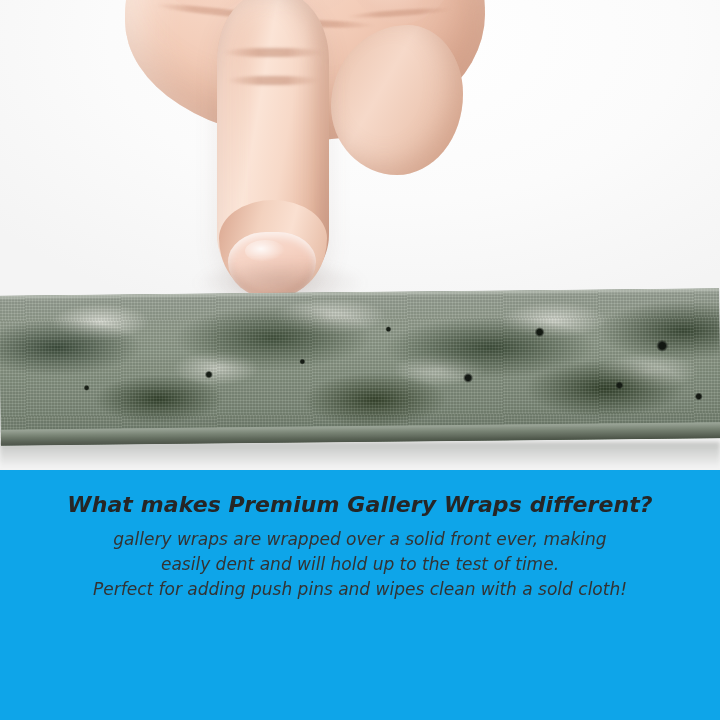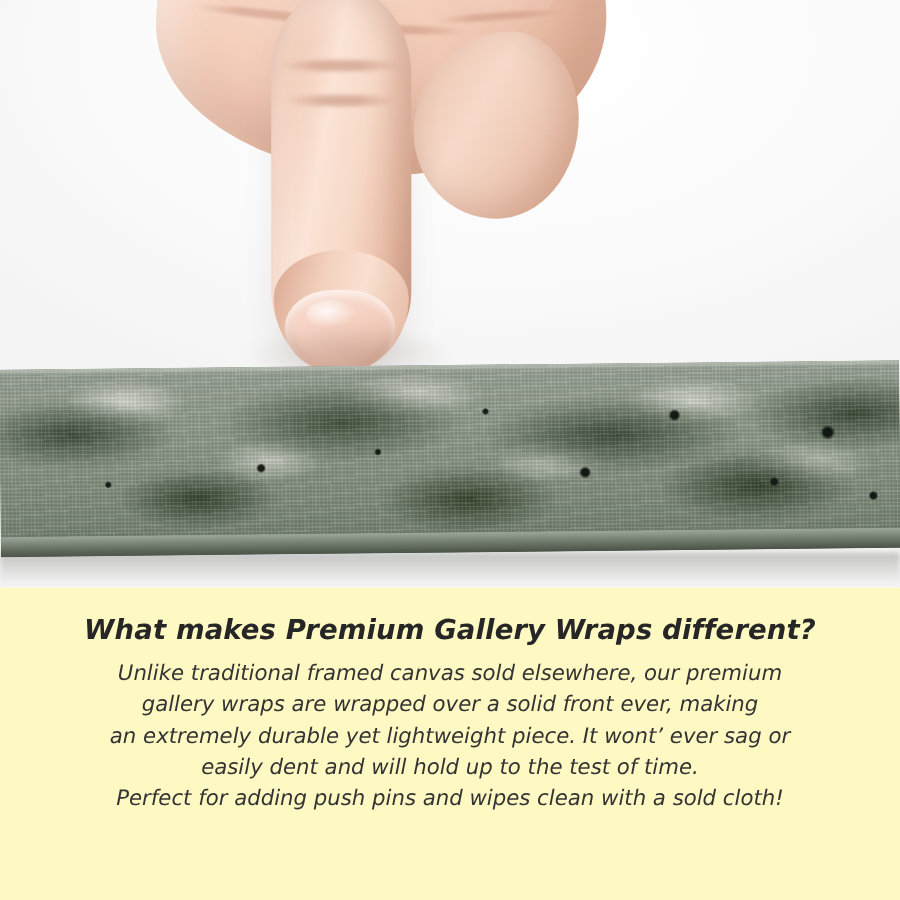--- a/index.html
+++ b/index.html
@@ -7,21 +7,21 @@
     padding: 0;
     background: #ffffff;
   }
   body {
     font-family: "DejaVu Sans", sans-serif;
   }
   .page {
     position: relative;
     width: 720px;
     height: 720px;
-    background: #fef9c3;
+    background: #0ea5e9;
     overflow: hidden;
   }
 
   
   .photo-area {
     position: absolute;
     left: 0;
     top: 0;
     width: 720px;
     height: 470px;
@@ -312,21 +312,19 @@
     <div class="canvas-weave"></div>
     <div class="canvas-spots"></div>
     <div class="band-top-edge"></div>
     <div class="band-bottom-rail"></div>
   </div>
   <div class="band-shadow"></div>
 
   <div class="caption">
     <div class="caption-title">What makes Premium Gallery Wraps different?</div>
     <div class="caption-body">
-      <div>Unlike traditional framed canvas sold elsewhere, our premium</div>
       <div>gallery wraps are wrapped over a solid front ever, making</div>
-      <div>an extremely durable yet lightweight piece. It wont’ ever sag or</div>
       <div>easily dent and will hold up to the test of time.</div>
       <div>Perfect for adding push pins and wipes clean with a sold cloth!</div>
     </div>
   </div>
 
 </div>
 
 </body></html>

